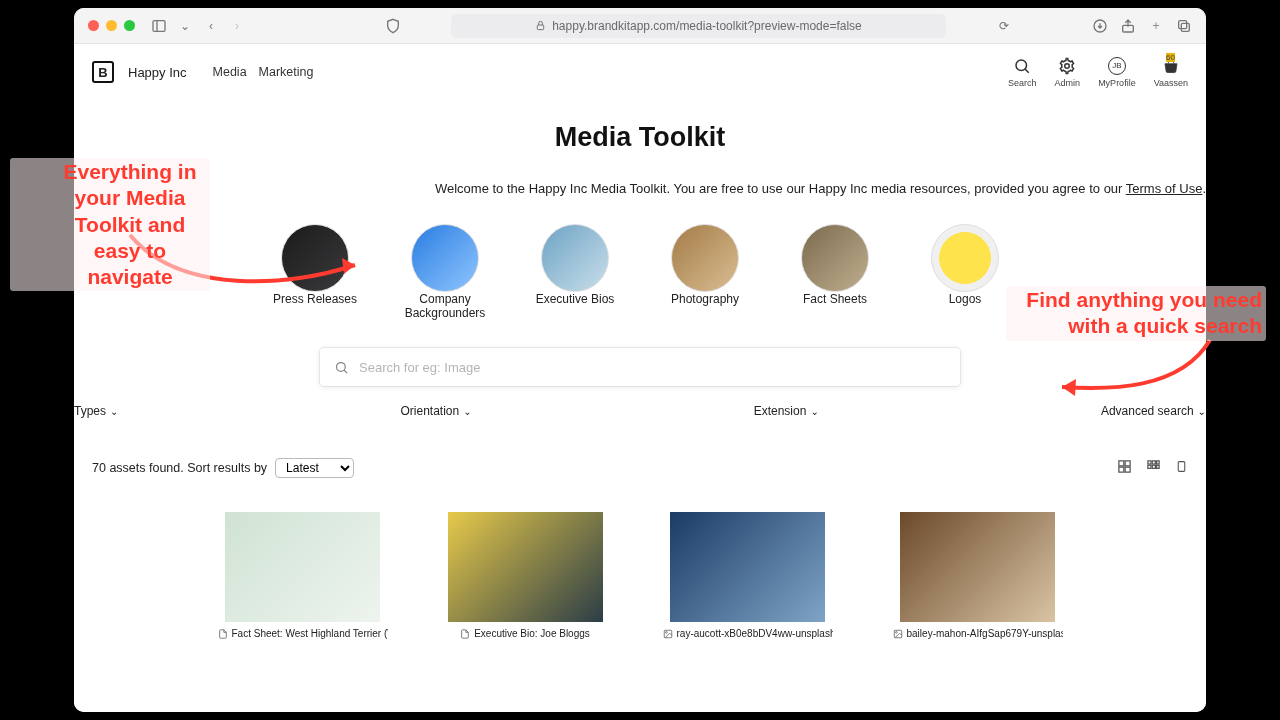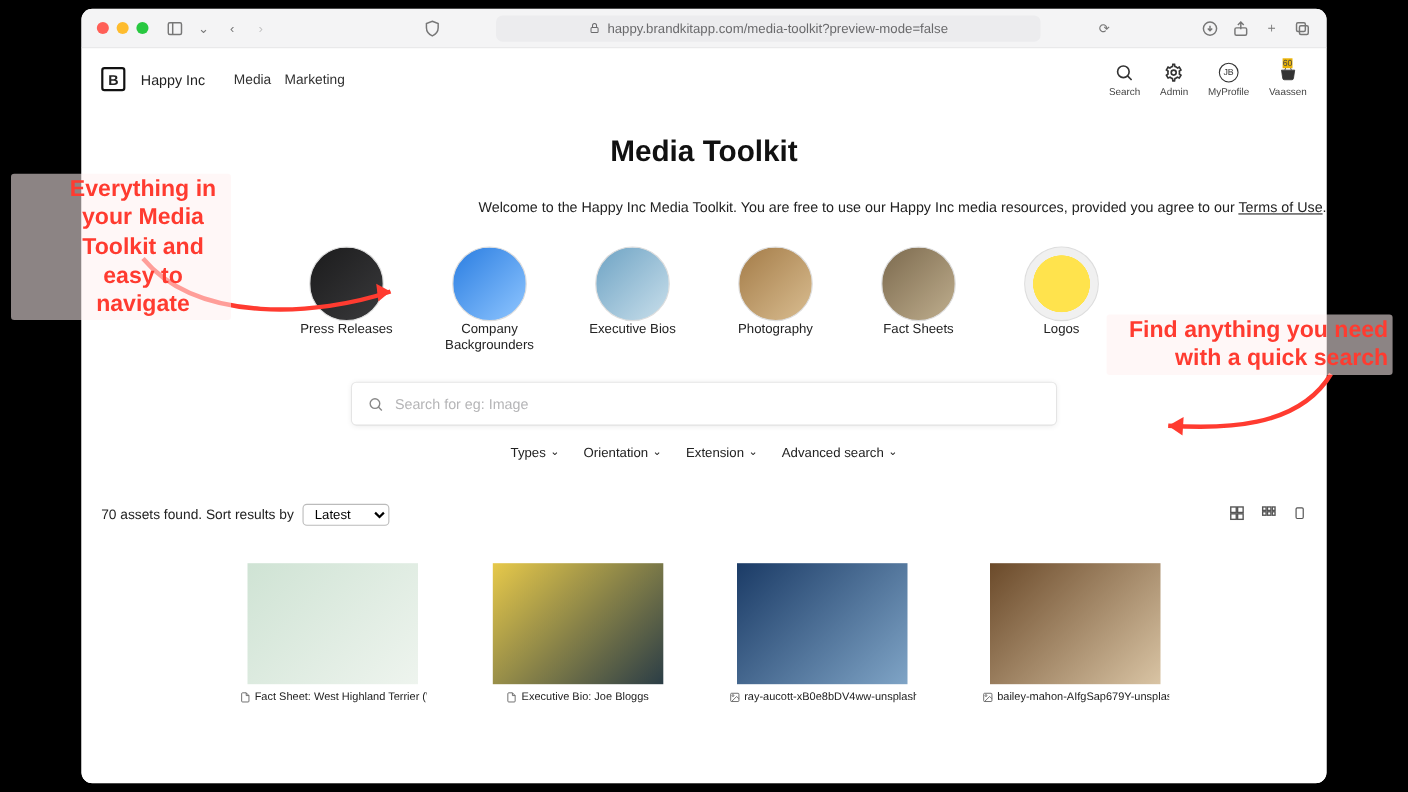--- a/index.html
+++ b/index.html
@@ -57,21 +57,21 @@
 
   .searchwrap { display:flex; justify-content:center; margin-top:28px; }
   .searchbox {
     width:640px; height:38px; box-shadow:0 1px 6px rgba(0,0,0,.09), 0 0 0 1px #eee;
     border-radius:4px; display:flex; align-items:center; padding:0 14px; gap:10px;
     background:#fff;
   }
   .searchbox input { flex:1; border:none; outline:none; font-size:13px; color:#333; }
   .searchbox input::placeholder{color:#b5b5b7;}
 
-  .filters { display:flex; justify-content:center; gap:22px; margin-top:18px; font-size:12px; color:#222;}
+  .filters { display:flex; justify-content:space-between; gap:22px; margin-top:18px; font-size:12px; color:#222;}
   .filters span { display:inline-flex; align-items:center; gap:4px; cursor:pointer;}
   .chev { font-size:10px; }
 
   .resultbar { display:flex; align-items:center; justify-content:space-between;
     padding:0 18px; margin-top:40px; font-size:12.5px; color:#222;}
   .resultbar-left{display:flex;align-items:center;gap:8px;}
   .dropdown { height:20px; font-size:12px; border:1px solid #bbb; border-radius:4px; padding:0 18px 0 6px; background:#fff; position:relative;}
   .viewtoggles{display:flex;gap:14px;color:#555;}
 
   .grid { display:flex; gap:60px; padding:34px 28px 0; justify-content:center;}

